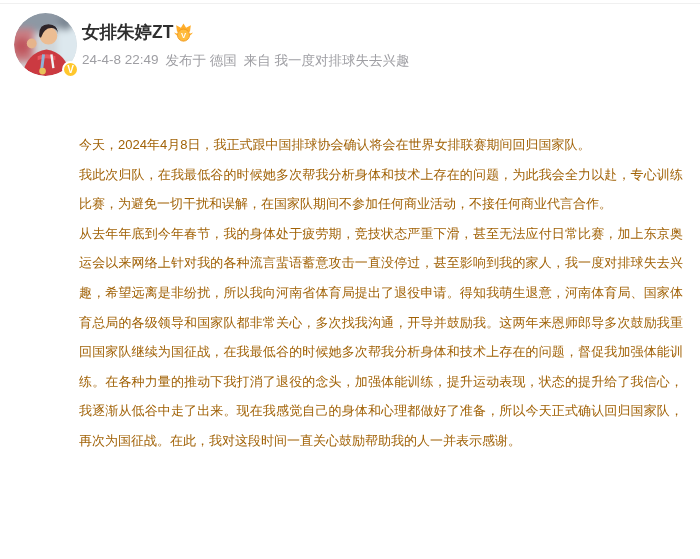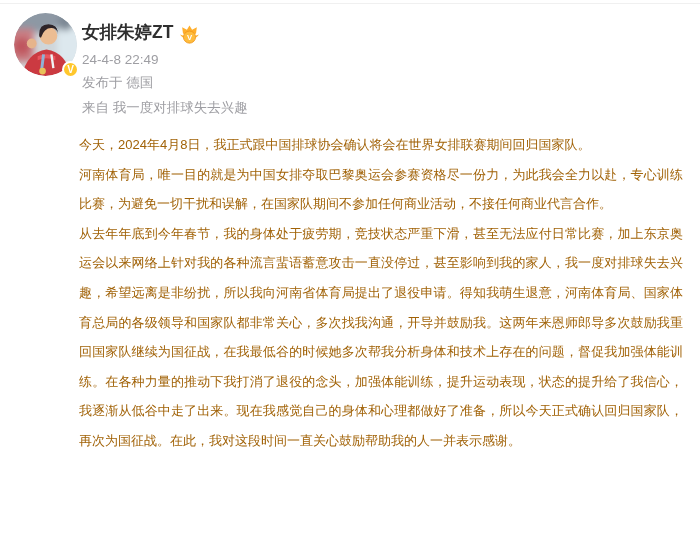--- a/index.html
+++ b/index.html
@@ -54,42 +54,40 @@
     line-height: 13px;
     text-align: center;
   }
   .user-info {
     position: absolute;
     left: 82px;
     top: 20px;
   }
   .username-row {
     display: flex;
-    align-items: flex-end;
-    gap: 6px;
+    align-items: center;
   }
   .username {
     font-size: 17.5px;
     font-weight: 700;
     color: #2f2f2f;
     cursor: pointer;
   }
   .crown-badge {
     display: inline-block;
     width: 21px;
     height: 19px;
   }
   .meta-row {
     margin-top: 8px;
     font-size: 13.5px;
     color: #9e9ea3;
     display: flex;
     gap: 7px;
     white-space: nowrap;
-    flex-direction: column;
   }
   
   .post-body {
     position: absolute;
     left: 79px;
     top: 86px;
     width: 604px;
     font-size: 13px;
     line-height: 29.6px;
     color: #a16207;
@@ -157,16 +155,16 @@
     </div>
     <div class="meta-row">
       <span>24-4-8 22:49</span>
       <span>发布于 德国</span>
       <span>来自 我一度对排球失去兴趣</span>
     </div>
   </div>
 
   <div class="post-body">
       <p>今天，2024年4月8日，我正式跟中国排球协会确认将会在世界女排联赛期间回归国家队。</p>
-      <p>河南体育局，唯一目的就是为中国女排夺取巴黎奥运会参赛资格尽一份力，为此我会全力以赴，专心训练比赛，为避免一切干扰和误解，在国家队期间不参加任何商业活动，不接任何商业代言合作。</p>
+      <p>我此次归队，在我最低谷的时候她多次帮我分析身体和技术上存在的问题，为此我会全力以赴，专心训练比赛，为避免一切干扰和误解，在国家队期间不参加任何商业活动，不接任何商业代言合作。</p>
       <p>从去年年底到今年春节，我的身体处于疲劳期，竞技状态严重下滑，甚至无法应付日常比赛，加上东京奥运会以来网络上针对我的各种流言蜚语蓄意攻击一直没停过，甚至影响到我的家人，我一度对排球失去兴趣，希望远离是非纷扰，所以我向河南省体育局提出了退役申请。得知我萌生退意，河南体育局、国家体育总局的各级领导和国家队都非常关心，多次找我沟通，开导并鼓励我。这两年来恩师郎导多次鼓励我重回国家队继续为国征战，在我最低谷的时候她多次帮我分析身体和技术上存在的问题，督促我加强体能训练。在各种力量的推动下我打消了退役的念头，加强体能训练，提升运动表现，状态的提升给了我信心，我逐渐从低谷中走了出来。现在我感觉自己的身体和心理都做好了准备，所以今天正式确认回归国家队，再次为国征战。在此，我对这段时间一直关心鼓励帮助我的人一并表示感谢。</p>
     </div>
 </div>
 
 </body></html>

